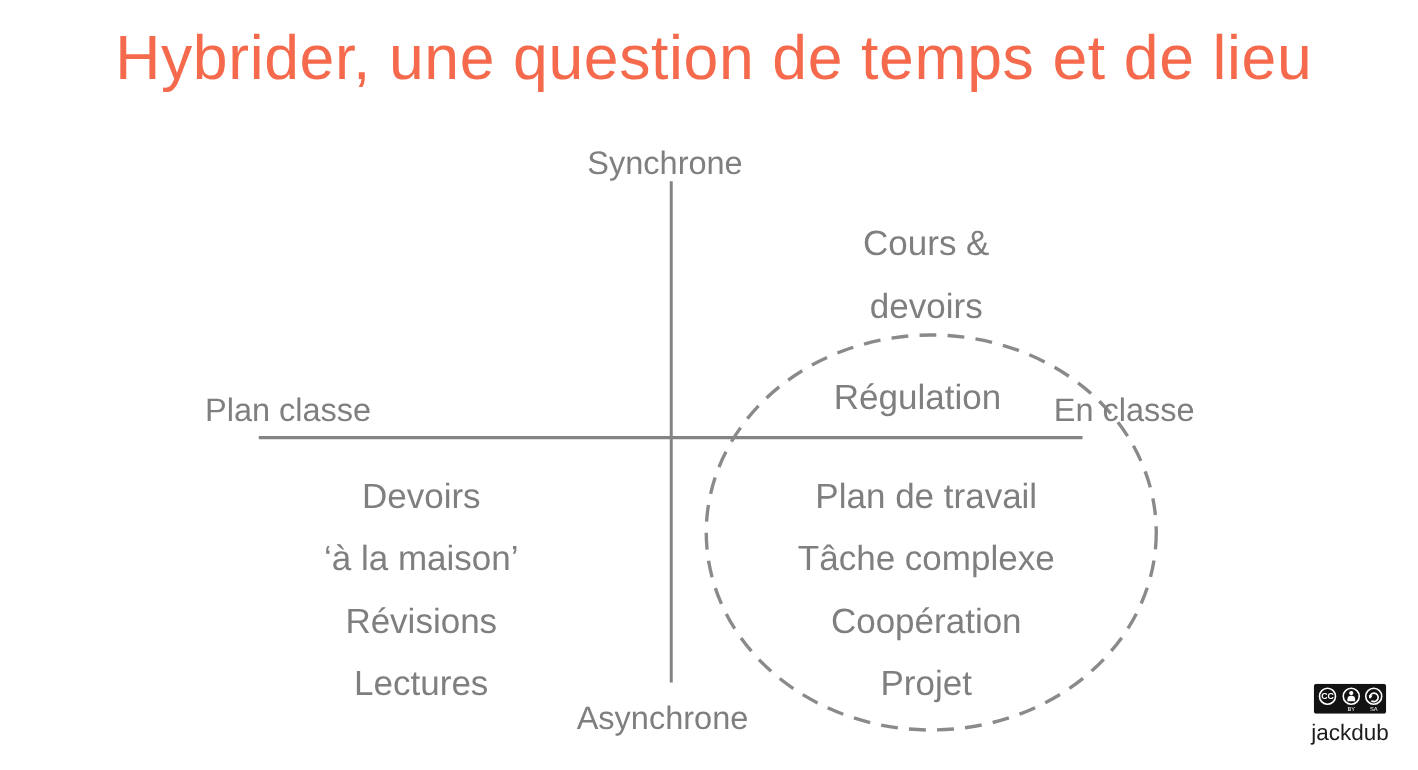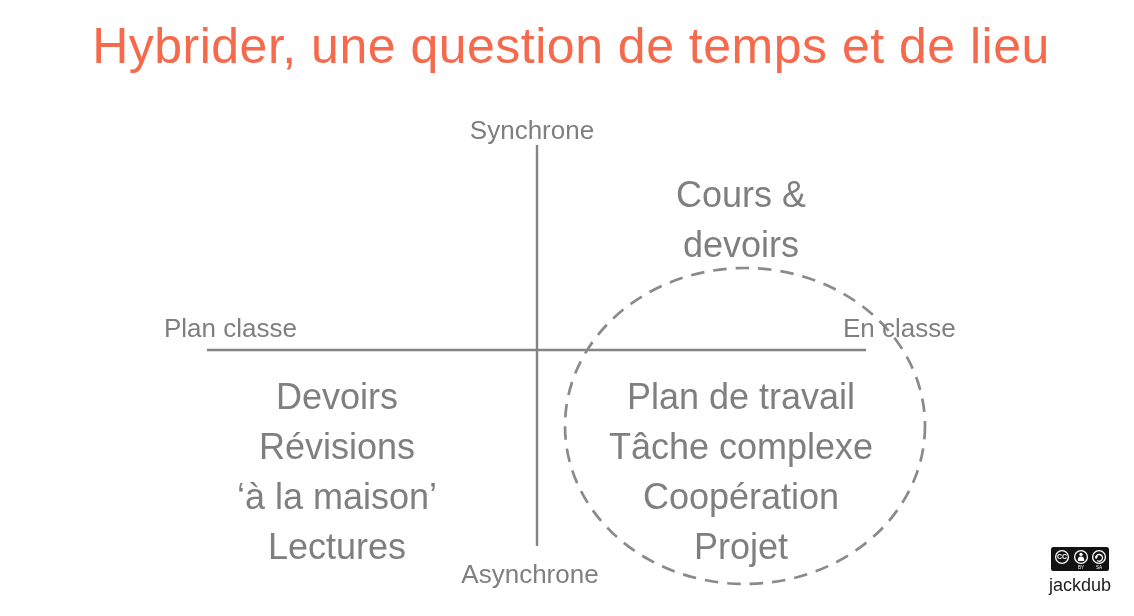--- a/index.html
+++ b/index.html
@@ -26,21 +26,21 @@
   .axis-label {
     position: absolute;
     font-size: 26px;
     color: #7f7f7f;
     white-space: nowrap;
     line-height: 30px;
   }
   .center-x { transform: translateX(-50%); }
   .quad-text {
     position: absolute;
-    font-size: 36px;
+    font-size: 28px;
     color: #7f7f7f;
     line-height: 50px;
     text-align: center;
     white-space: nowrap;
     transform: translateX(-50%);
   }
   .overlay-svg {
     position: absolute;
     left: 0; top: 0;
     width: 1134px; height: 616px;
@@ -81,25 +81,26 @@
 
   <div class="axis-label" style="left:164px; top:313px;">Plan classe</div>
 
   <div class="axis-label" style="left:843px; top:313px;">En classe</div>
 
   <div class="quad-text" style="left:741px; top:170px;">
     <div>Cours &amp;</div>
     <div>devoirs</div>
   </div>
 
+  <div class="quad-text" style="left:734px; top:293px;">Régulation</div>
 
   <div class="quad-text" style="left:337px; top:372px;">
     <div>Devoirs</div>
+    <div>‘à la maison’</div>
     <div>Révisions</div>
-    <div>‘à la maison’</div>
     <div>Lectures</div>
   </div>
 
   <div class="quad-text" style="left:741px; top:372px;">
     <div>Plan de travail</div>
     <div>Tâche complexe</div>
     <div>Coopération</div>
     <div>Projet</div>
   </div>
 

